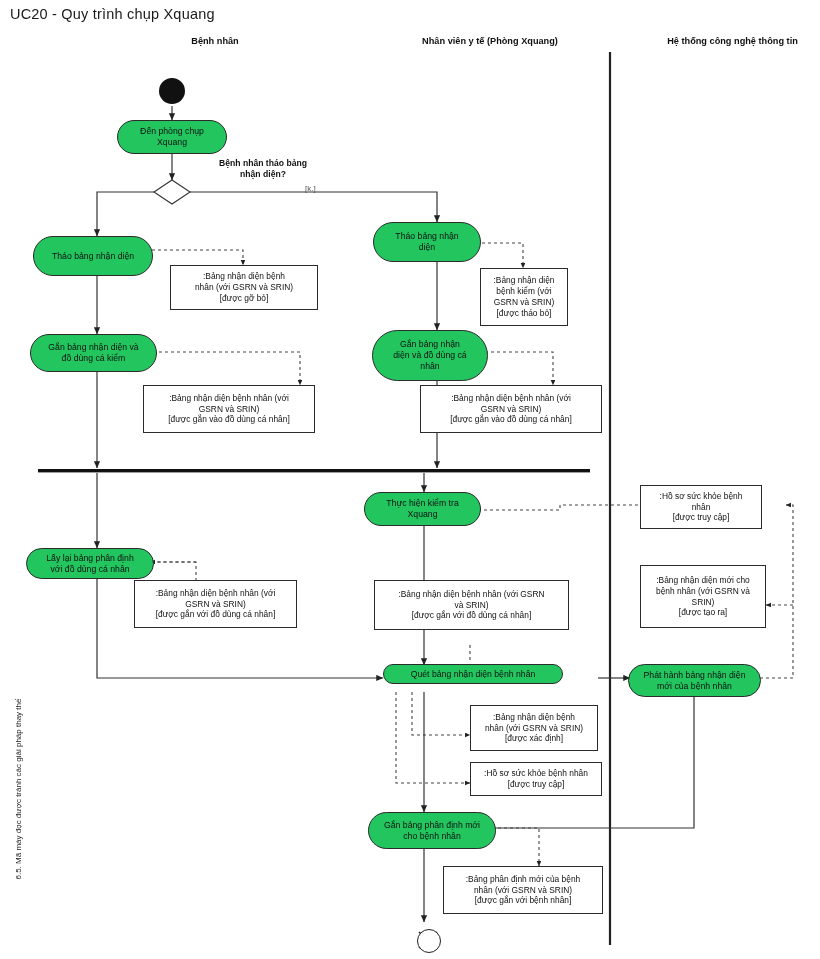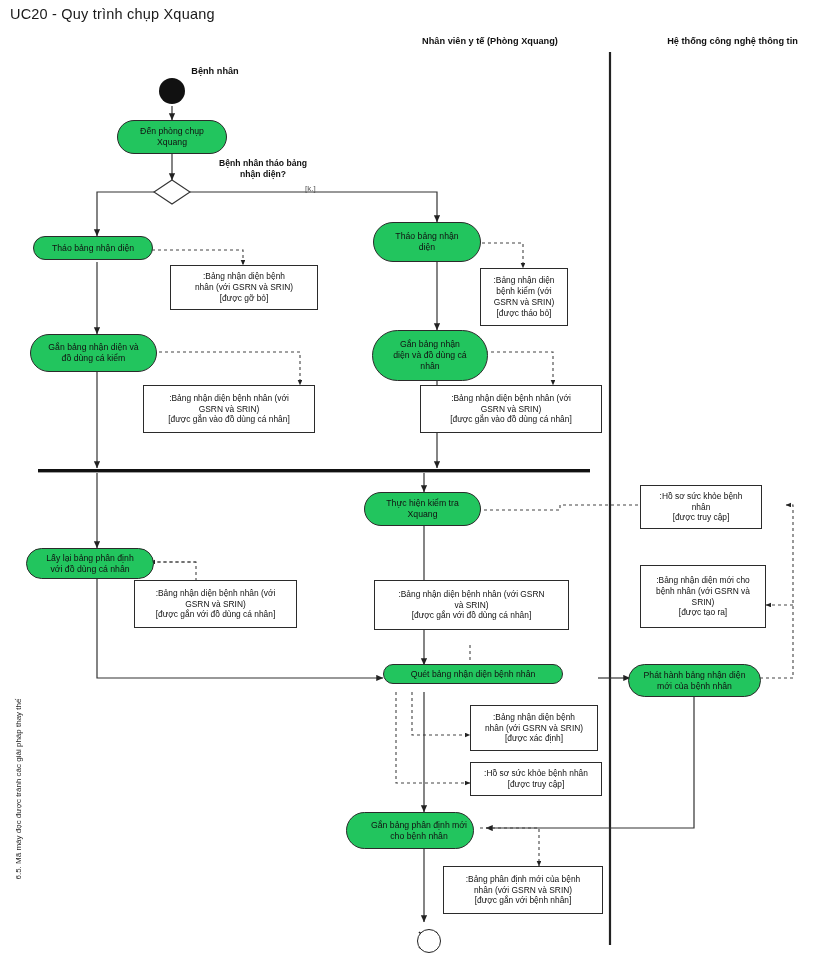--- a/index.html
+++ b/index.html
@@ -64,21 +64,21 @@
     border:1.3px solid #222;background:#fff;
   }
 </style>
 </head>
 <body>
 
 <div id="canvas">
 
   <div class="t diagram-title">UC20 - Quy trình chụp Xquang</div>
 
-  <div class="t lane-head" style="left:150px;top:36px;width:130px;margin-top:30px;">Bệnh nhân</div>
+  <div class="t lane-head" style="left:150px;top:36px;width:130px;">Bệnh nhân</div>
   <div class="t lane-head" style="left:390px;top:36px;width:200px;">Nhân viên y tế (Phòng Xquang)</div>
   <div class="t lane-head" style="left:645px;top:36px;width:175px;">Hệ thống công nghệ thông tin</div>
 
   <div class="vertical-note">6.5. Mã máy đọc được tránh các giải pháp thay thế</div>
 
   <svg class="layer">
     <defs>
       <marker id="ah" markerWidth="7" markerHeight="7" refX="5.6" refY="2.6" orient="auto">
         <path d="M0,0 L5.8,2.6 L0,5.2 z" fill="#222"></path>
       </marker>
@@ -161,21 +161,21 @@
   </div>
   <div class="guard" style="left:305px;top:184px;">[k.]</div>
 
   <div class="act" style="left:117px;top:120px;width:110px;height:34px;">
     <div>
       <div>Đến phòng chụp</div>
       <div>Xquang</div>
     </div>
   </div>
 
-  <div class="act" style="left:33px;top:236px;width:120px;height:24px;">
+  <div class="act" style="left:33px;top:236px;width:120px;height:40px;">
     <div>Tháo bảng nhận diện</div>
   </div>
 
   <div class="act" style="left:373px;top:222px;width:108px;height:40px;">
     <div>
       <div>Tháo bảng nhận</div>
       <div>diện</div>
     </div>
   </div>
 
@@ -212,21 +212,21 @@
     <div>Quét bảng nhận diện bệnh nhân</div>
   </div>
 
   <div class="act" style="left:628px;top:664px;width:133px;height:33px;">
     <div>
       <div>Phát hành bảng nhận diện</div>
       <div>mới của bệnh nhân</div>
     </div>
   </div>
 
-  <div class="act" style="left:346px;top:812px;width:128px;height:37px;justify-content:flex-end;">
+  <div class="act" style="left:368px;top:812px;width:128px;height:37px;">
     <div>
       <div>Gắn bảng phân định mới</div>
       <div>cho bệnh nhân</div>
     </div>
   </div>
 
   <div class="obj" style="left:170px;top:265px;width:148px;height:45px;">
     <div>
       <div>:Bảng nhận diện bệnh</div>
       <div>nhân (với GSRN và SRIN)</div>

